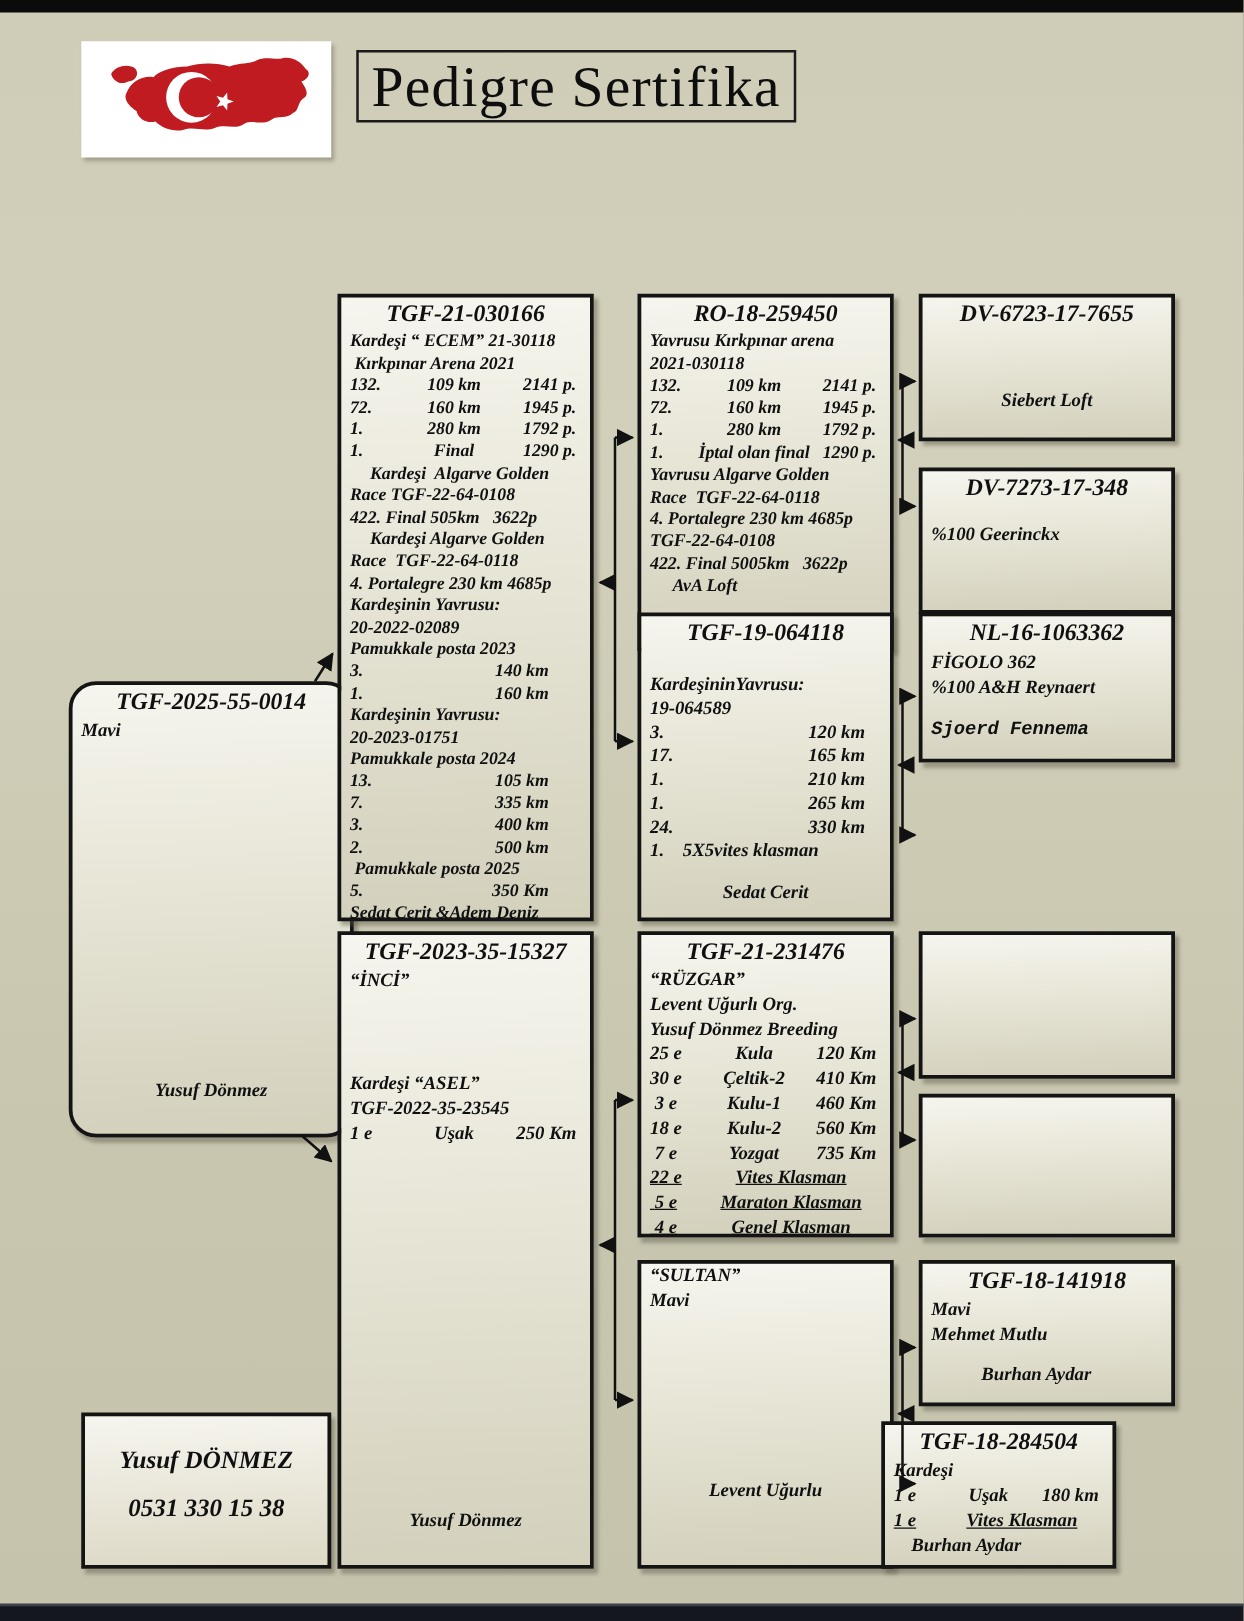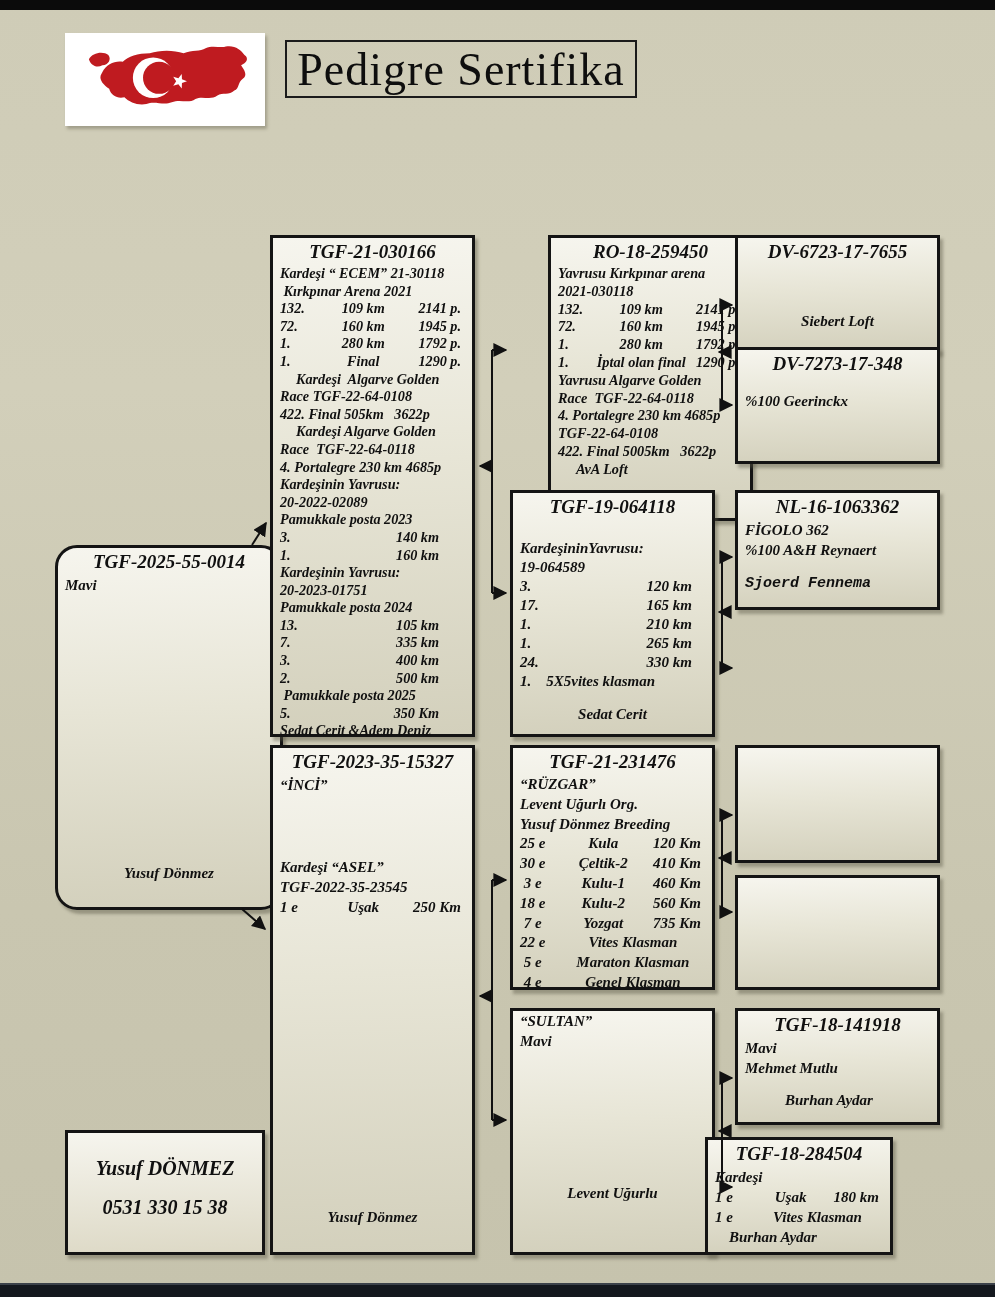--- a/index.html
+++ b/index.html
@@ -19,21 +19,21 @@
         color:#101010;font-style:italic;font-weight:700;
         font-size:var(--fs,15px);line-height:var(--lh,20px);}
   .pbox-title{text-align:center;font-size:var(--ts,19px);line-height:26px;padding-top:1px;}
   .pbox-body{padding:0 7px;}
   .pline{white-space:pre-wrap;min-height:calc(var(--lh,20px) - 2px);}
   .pline.c3{display:grid;grid-template-columns:20% 1fr 30%;}
   .pline.c3 span:nth-child(2){text-align:center;}
   .pline.c3 span:nth-child(3){text-align:right;padding-right:4px;}
   .pline.c2{display:grid;grid-template-columns:1fr auto;}
   .pline.c2 span:nth-child(2){padding-right:var(--rpad,26px);}
-  .pline.c2c{display:grid;grid-template-columns:22% 1fr;}
+  .pline.c2c{display:grid;grid-template-columns:22% 1fr;text-decoration:underline;}
   .pline.c2c span:nth-child(2){text-align:center;}
   #ownerbox{position:absolute;left:65px;top:1130px;width:200px;height:125px;box-sizing:border-box;
             border:3px solid #141414;background:linear-gradient(178deg,#f6f5ee,#ddd9c6);
             box-shadow:3px 4px 3px rgba(90,88,70,.45);
             color:#101010;font-style:italic;font-weight:700;text-align:center;}
   #ownerbox .oname{font-size:20px;margin-top:24px;}
   #ownerbox .ophone{font-size:20px;margin-top:16px;}
   #connectors{position:absolute;left:0;top:0;width:995px;height:1297px;pointer-events:none;}
 </style>
 </head>
@@ -100,21 +100,21 @@
     <div class="pbox-title">TGF-2023-35-15327</div>
     <div class="pbox-body">
         <div class="pline">“İNCİ”</div>
         <div class="pline" style="margin-top: 62px;">Kardeşi “ASEL”</div>
         <div class="pline">TGF-2022-35-23545</div>
         <div class="pline c3"><span>1 e</span><span>Uşak</span><span>250 Km</span></div>
         <div class="pline" style="margin-top: 290px; text-align: center;">Yusuf Dönmez</div>
       </div>
   </div>
 
-  <div class="pbox" style="left:510px;top:235px;width:205px;height:286px;margin-left:38px;--fs:14.3px;--lh:17.8px;">
+  <div class="pbox" style="left:510px;top:235px;width:205px;height:286px;--fs:14.3px;--lh:17.8px;">
     <div class="pbox-title">RO-18-259450</div>
     <div class="pbox-body">
         <div class="pline">Yavrusu Kırkpınar arena</div>
         <div class="pline">2021-030118</div>
         <div class="pline c3"><span>132.</span><span>109 km</span><span>2141 p.</span></div>
         <div class="pline c3"><span>72.</span><span>160 km</span><span>1945 p.</span></div>
         <div class="pline c3"><span>1.</span><span>280 km</span><span>1792 p.</span></div>
         <div class="pline c3"><span>1.</span><span>İptal olan final</span><span>1290 p.</span></div>
         <div class="pline">Yavrusu Algarve Golden</div>
         <div class="pline">Race  TGF-22-64-0118</div>
@@ -162,21 +162,21 @@
         <div class="pline" style="margin-top: 132px; text-align: center;">Levent Uğurlu</div>
       </div>
   </div>
 
   <div class="pbox" style="left:735px;top:235px;width:205px;height:118px;">
     <div class="pbox-title">DV-6723-17-7655</div>
     <div class="pbox-body">
         <div class="pline" style="margin-top: 46px; text-align: center;">Siebert Loft</div>
       </div>
   </div>
-  <div class="pbox" style="left:735px;top:347px;width:205px;height:117px;">
+  <div class="pbox" style="left:735px;top:374px;width:205px;height:117px;">
     <div class="pbox-title">DV-7273-17-348</div>
     <div class="pbox-body">
         <div class="pline" style="margin-top: 14px;">%100 Geerinckx</div>
       </div>
   </div>
   <div class="pbox" style="left:735px;top:490px;width:205px;height:120px;">
     <div class="pbox-title">NL-16-1063362</div>
     <div class="pbox-body">
         <div class="pline">FİGOLO 362</div>
         <div class="pline">%100 A&amp;H Reynaert</div>

